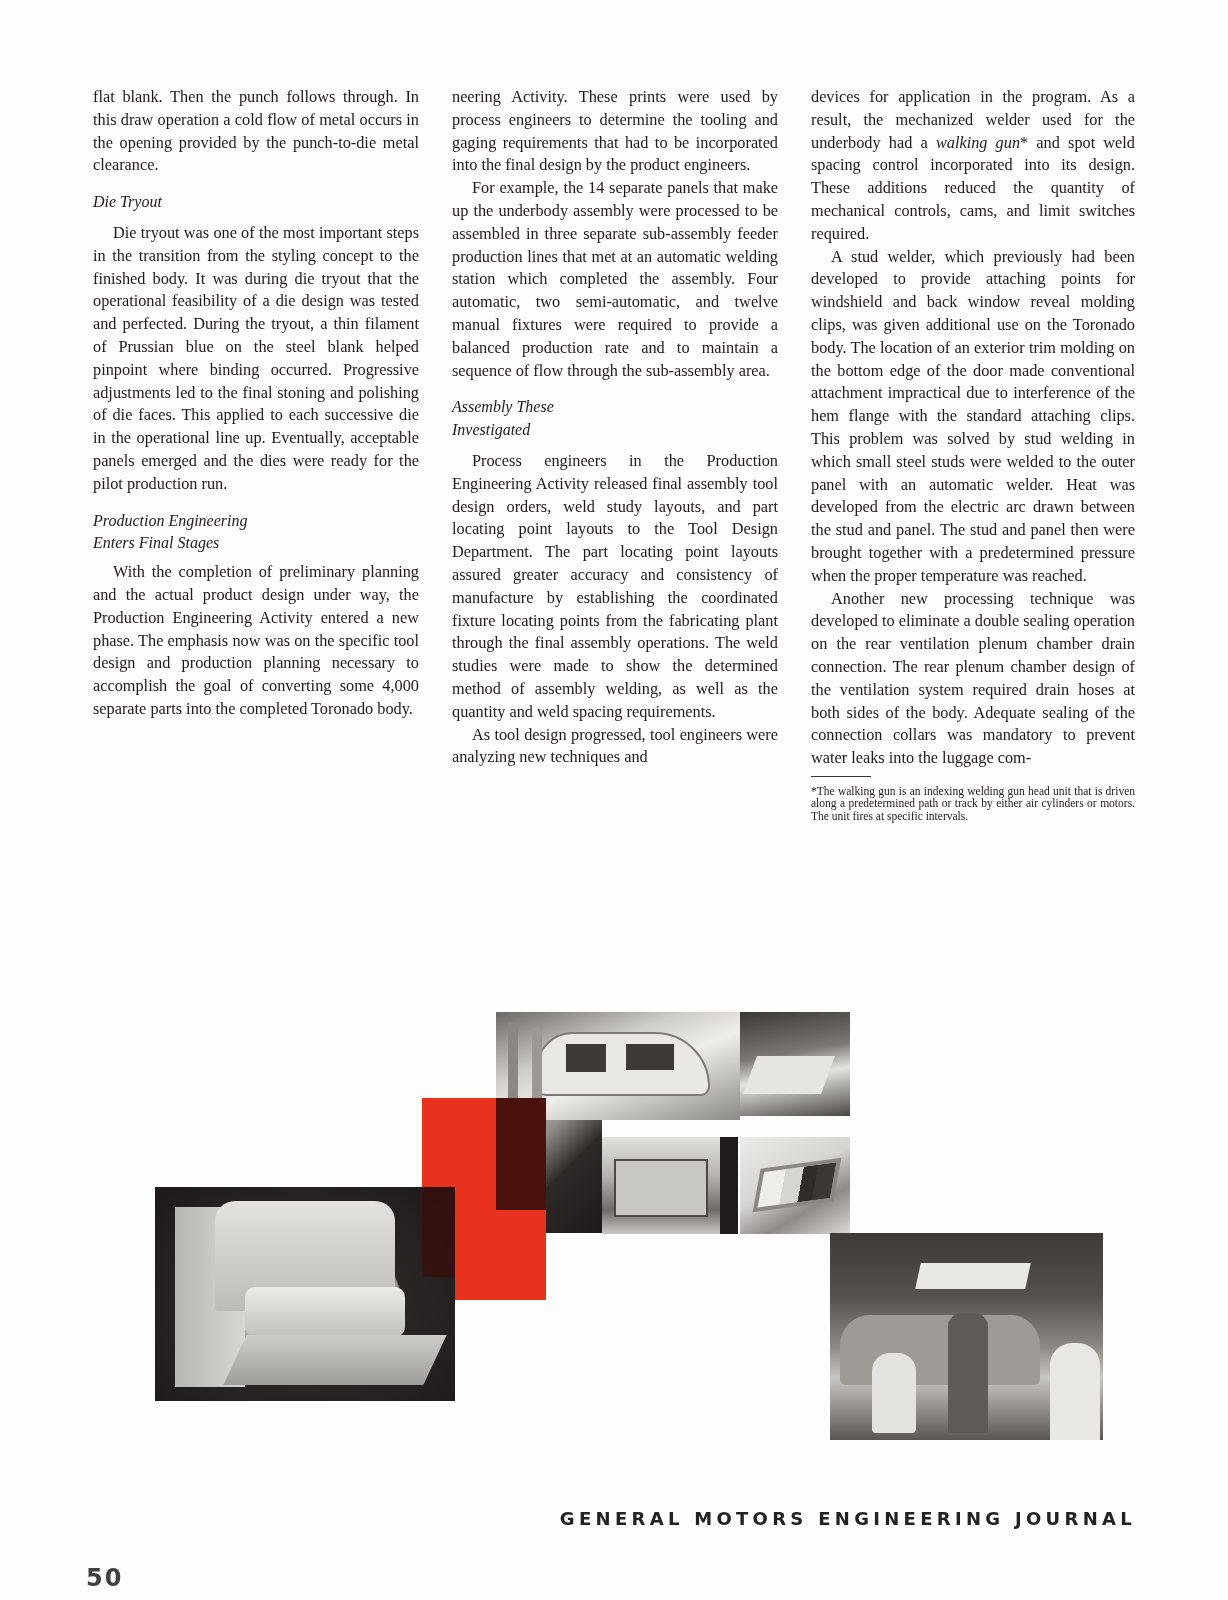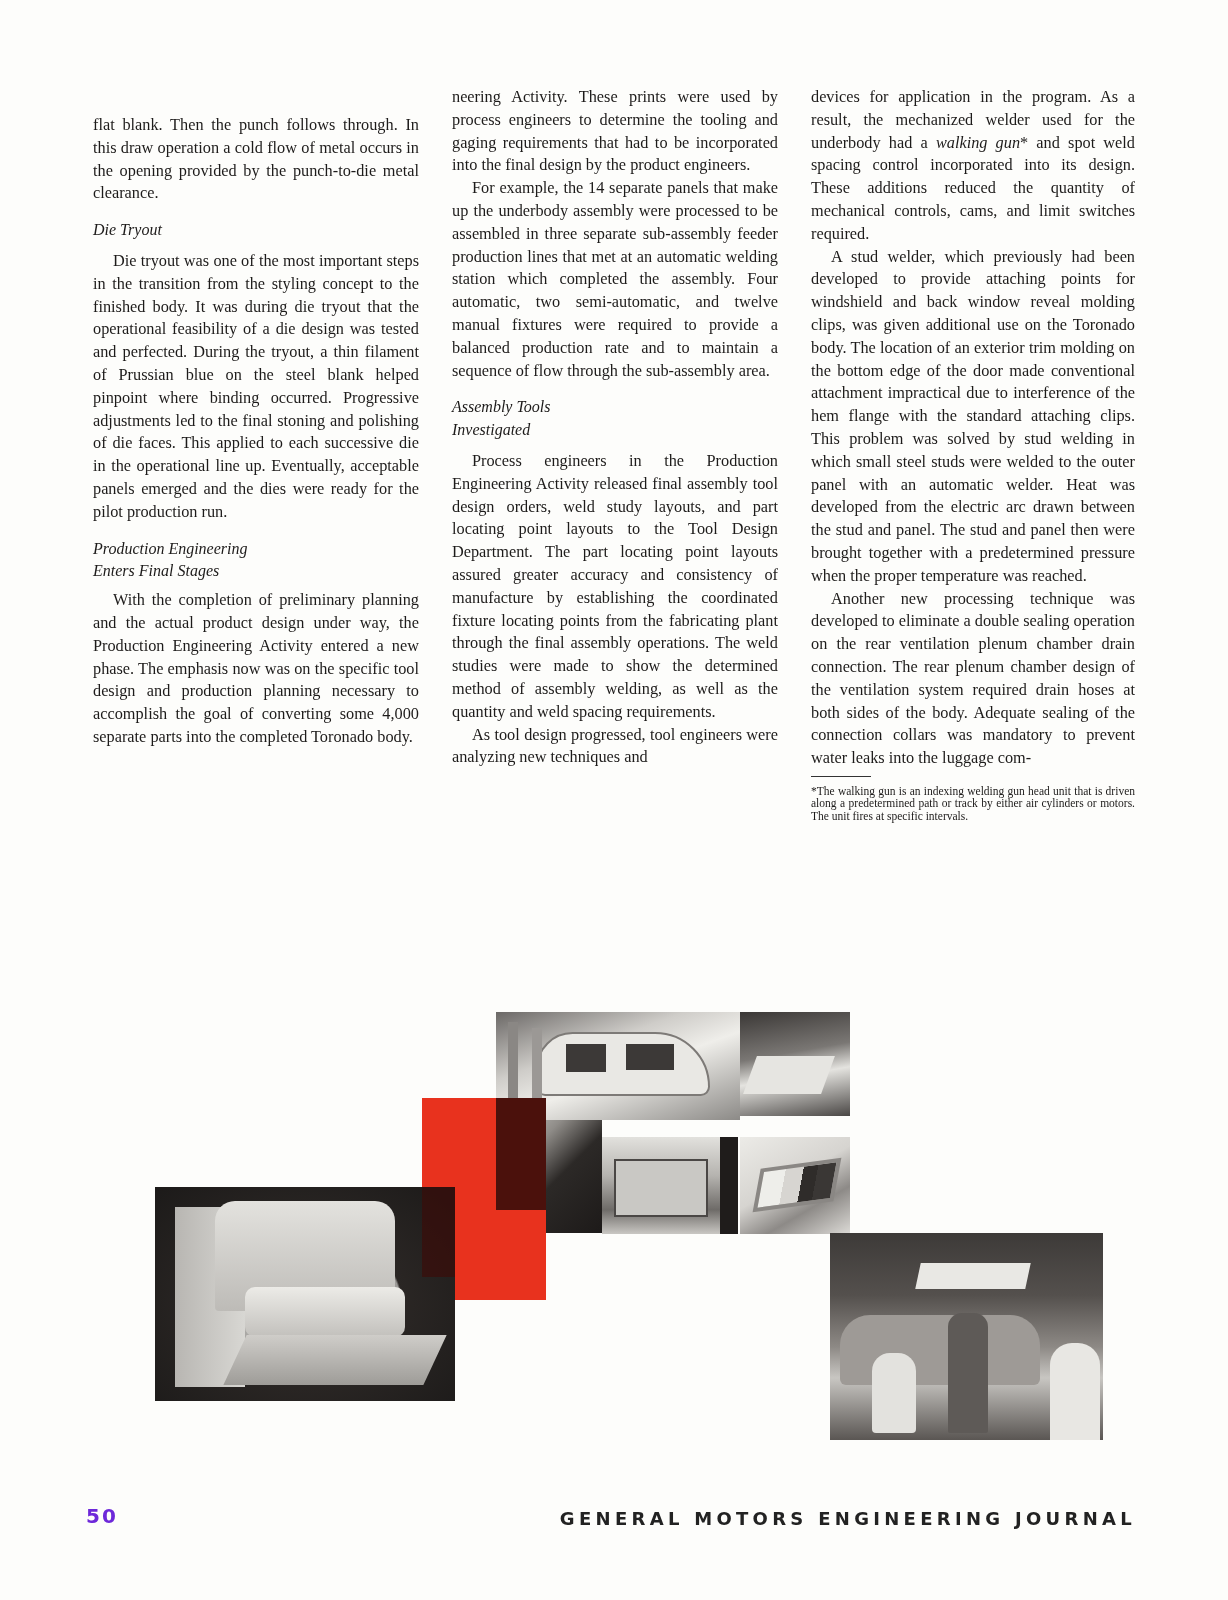--- a/index.html
+++ b/index.html
@@ -6,39 +6,39 @@
     body {
       width: 1228px; height: 1600px; position: relative;
       background: #fdfdfb; color: #1d1b1a; overflow: hidden;
       font-family: "Liberation Serif", "DejaVu Serif", serif;
     }
     .col {
       position: absolute; top: 86px; width: 326px;
       font-size: 16.3px; line-height: 22.8px; text-align: justify;
       hyphens: manual;
     }
-    .col1 { left: 93px; margin-top: 28px; }
+    .col1 { left: 93px; }
     .col2 { left: 452px; }
     .col3 { left: 811px; width: 324px; }
     .col p { margin: 0; text-indent: 20px; }
     .col p.noindent { text-indent: 0; }
     .col h3 {
       font-style: italic; font-weight: normal; font-size: 16px;
       line-height: 22.8px; margin: 14px 0 8px 0; text-align: left;
     }
     .col h3.center { margin: 14px 0 6px 0; }
     .col h3 span { display: block; }
     .footrule { width: 60px; border-top: 1px solid #333; margin: 6px 0 8px 0; }
     .footnote {
       font-size: 11.5px; line-height: 12.5px; text-align: justify; margin: 0;
     }
     .footer-page {
-      position: absolute; left: 86px; top: 1504px;
+      position: absolute; left: 86px; top: 1564px;
       font-family: "DejaVu Sans", sans-serif; font-weight: bold;
-      font-size: 20px; letter-spacing: 2px; color: #6d28d9;
+      font-size: 24px; letter-spacing: 2px; color: #404040;
     }
     .footer-journal {
       position: absolute; right: 92px; top: 1508px;
       font-family: "DejaVu Sans", sans-serif; font-weight: bold;
       font-size: 18px; letter-spacing: 4.3px; color: #222;
     }
     
     .art { position: absolute; overflow: hidden; }
     .red-block { position: absolute; left: 422px; top: 1098px; width: 124px; height: 202px; background: #e8321e; }
     .img-seat { left: 155px; top: 1187px; width: 300px; height: 214px;
@@ -72,21 +72,21 @@
     <h3 class="center">
       <span>Production Engineering</span>
       <span>Enters Final Stages</span>
     </h3>
     <p>With the completion of preliminary planning and the actual product design under way, the Production Engineering Activity entered a new phase. The em­phasis now was on the specific tool design and production planning necessary to accomplish the goal of converting some 4,000 separate parts into the completed Toronado body.</p>
   </div>
 <div class="col col2">
     <p class="noindent">neering Activity. These prints were used by process engineers to determine the tooling and gaging requirements that had to be incorporated into the final design by the product engineers.</p>
     <p>For example, the 14 separate panels that make up the underbody assembly were processed to be assembled in three separate sub-assembly feeder production lines that met at an automatic welding station which completed the assembly. Four automatic, two semi-automatic, and twelve manual fixtures were required to provide a balanced production rate and to maintain a sequence of flow through the sub-assembly area.</p>
     <h3>
-      <span>Assembly Tools</span>
+      <span>Assembly These</span>
       <span>Investigated</span>
     </h3>
     <p>Process engineers in the Production Engineering Activity released final assem­bly tool design orders, weld study layouts, and part locating point layouts to the Tool Design Department. The part locat­ing point layouts assured greater accuracy and consistency of manufacture by estab­lishing the coordinated fixture locating points from the fabricating plant through the final assembly operations. The weld studies were made to show the determined method of assembly welding, as well as the quantity and weld spacing require­ments.</p>
     <p>As tool design progressed, tool engi­neers were analyzing new techniques and</p>
   </div>
 <div class="col col3">
     <p class="noindent"><span>devices for application in the program. As a result, the mechanized welder used for the underbody had a </span><em>walking gun</em><span>* and spot weld spacing control incorporated into its design. These additions reduced the quantity of mechanical controls, cams, and limit switches required.</span></p>
     <p>A stud welder, which previously had been developed to provide attaching points for windshield and back window reveal molding clips, was given addi­tional use on the Toronado body. The location of an exterior trim molding on the bottom edge of the door made con­ventional attachment impractical due to interference of the hem flange with the standard attaching clips. This problem was solved by stud welding in which small steel studs were welded to the outer panel with an automatic welder. Heat was developed from the electric arc drawn between the stud and panel. The stud and panel then were brought together with a predetermined pres­sure when the proper temperature was reached.</p>
     <p>Another new processing technique was developed to eliminate a double sealing operation on the rear ventilation plenum chamber drain connection. The rear plenum chamber design of the ventila­tion system required drain hoses at both sides of the body. Adequate sealing of the connection collars was mandatory to pre­vent water leaks into the luggage com-</p>
     <div class="footrule"></div>

